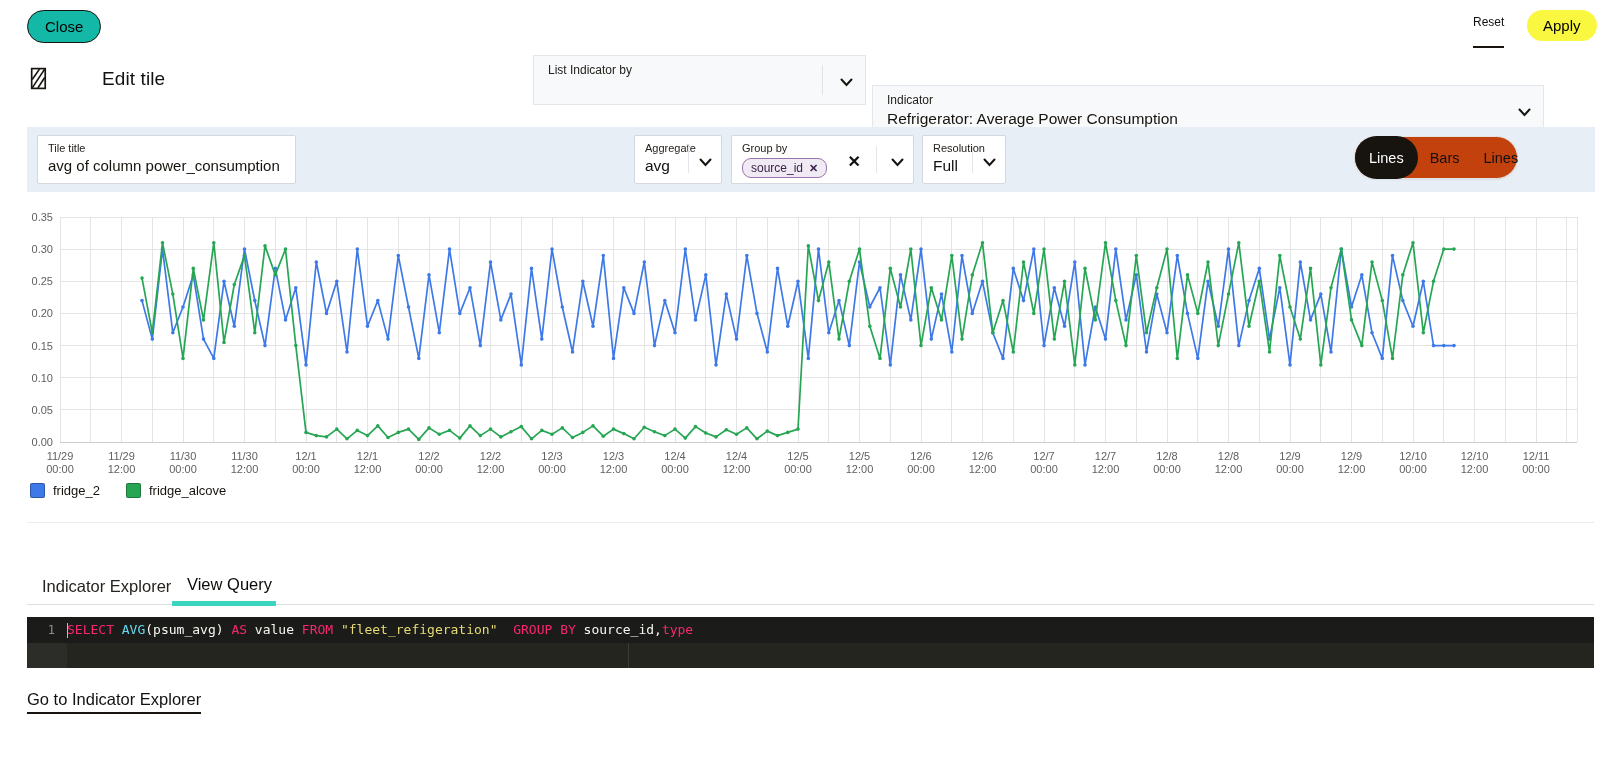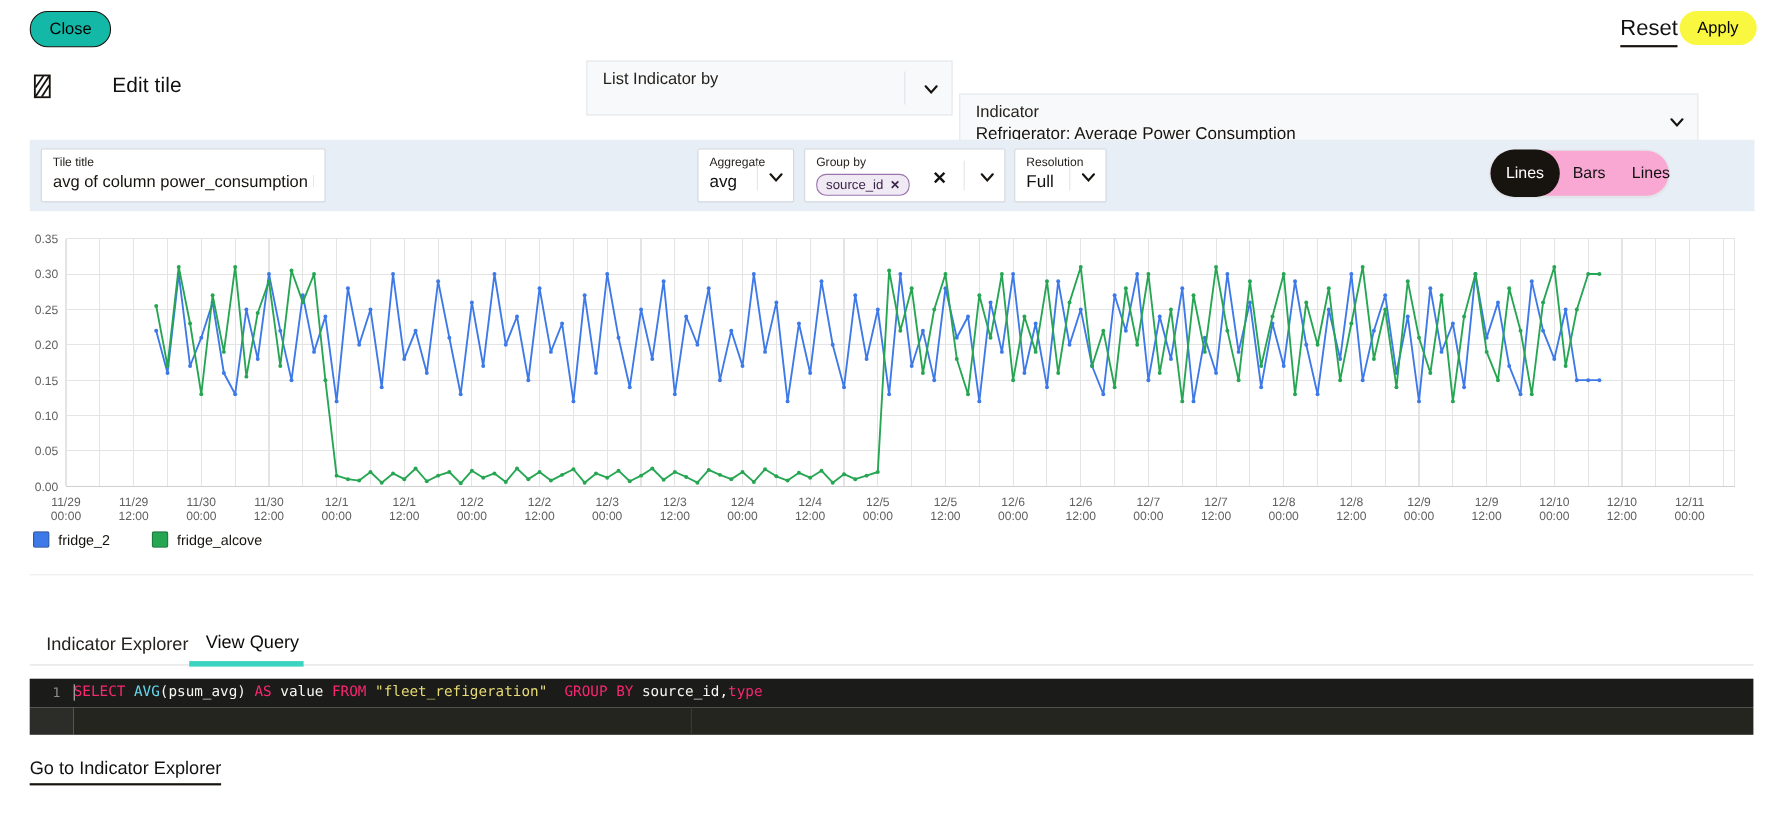--- a/index.html
+++ b/index.html
@@ -3,30 +3,30 @@
 <meta charset="utf-8">
 <style>
   * { margin:0; padding:0; box-sizing:border-box; }
   html,body { width:1621px; height:763px; background:#ffffff; overflow:hidden;
     font-family:"Liberation Sans", sans-serif; color:#111; }
   .abs { position:absolute; }
 
   
   .close-btn { left:27px; top:10px; height:33px; padding:0 17px; border:1.5px solid #17130e;
     border-radius:17px; background:#14b8a6; font-size:15px; display:flex; align-items:center; cursor:pointer; }
-  .reset-btn { left:1473px; top:15px; font-size:20px; border-bottom:2px solid #17130e; padding-bottom:3px; cursor:pointer; }
+  .reset-btn { left:1473px; top:15px; font-size:12px; border-bottom:2px solid #17130e; padding-bottom:17px; cursor:pointer; }
   .apply-btn { left:1527px; top:10px; height:31px; padding:0 16px; border:none; border-radius:16px;
     font-size:15px; display:flex; align-items:center; cursor:pointer; }
 
   .page-title-wrap { left:27px; top:66px; display:flex; align-items:center; gap:10px; }
   .page-title { font-size:19px; font-weight:500; letter-spacing:0.1px;margin-left:40px; }
 
   
   .selector { top:55px; height:50px; background:#f7f9fb; border:1px solid #e3e7ec; padding:7px 14px; cursor:pointer; }
-  .selector .lbl { font-size:15px; color:#26221d; }
+  .selector .lbl { font-size:12px; color:#26221d; }
   .selector .val { font-size:15.5px; color:#17130e; margin-top:3px; }
   .sel-1 { left:533px; width:333px; }
   .sel-2 { left:872px; width:672px;margin-top:30px; }
   .sel-chevron { position:absolute; right:12px; top:17px; }
   .sel-sep { position:absolute; right:42px; top:9px; bottom:9px; width:1px; background:#e0e3e8; }
 
   
   .band { left:27px; top:127px; width:1568px; height:65px; background:#e7eef5; }
   .field { position:absolute; top:8px; height:49px; background:#fff; border:1px solid #d3d8de; border-radius:2px; padding:6px 10px; }
   .field .lbl { font-size:11px; color:#26221d; }
@@ -37,29 +37,29 @@
   .agg-field .val, .res-field .val { font-size:15.5px; margin-top:3px; }
   .grp-field { left:704px; width:183px; cursor:pointer; }
   .res-field { left:895px; width:84px; cursor:pointer; }
   .field-sep { position:absolute; top:10px; bottom:10px; width:1px; background:#e2e5e9; }
   .chip { display:inline-flex; align-items:center; gap:6px; margin-top:4px; background:#efeaf3;
     border:1px solid #9b74ae; border-radius:9px; padding:2px 8px; font-size:12px; color:#3c2348; cursor:pointer; }
   .chip .chip-x { font-size:11px; font-weight:bold; cursor:pointer; }
   .clear-x { position:absolute; right:52px; top:16px; font-size:16px; font-weight:bold; cursor:pointer; }
   .fld-chevron { position:absolute; right:9px; top:17px; }
 
-  .toggle { position:absolute; left:1327px; top:9px; width:164px; height:43px; background:#f9a8d4;
+  .toggle { position:absolute; left:1327px; top:9px; width:164px; height:43px; background:#c2410c;
     border:1px solid #e4e4e4; border-radius:22px; display:flex; align-items:center;
     box-shadow:0 1px 2px rgba(0,0,0,0.06); }
   .toggle .opt { font-size:14.5px; padding:12px 12px; cursor:pointer; height:43px; display:flex; align-items:center; border-radius:22px; }
   .toggle .opt.sel { background:#17130e; color:#fff; padding:0 14px; }
 
   
   .chart-wrap { left:27px; top:208px; width:1560px; height:268px; }
-  .legend { left:30px; top:483px; display:flex; gap:38px; }
+  .legend { left:30px; top:483px; display:flex; gap:26px; }
   .legend-item { display:flex; align-items:center; gap:8px; font-size:13px; color:#17130e; }
   .legend-swatch { width:15px; height:15px; border-radius:2px; border:1px solid rgba(0,0,0,0.28); }
 
   .divider-a { left:27px; top:522px; width:1567px; height:1px; background:#ececec; }
 
   
   .tab-1 { left:42px; top:577px; font-size:16.5px; color:#26221d; cursor:pointer; }
   .tab-2 { left:187px; top:575px; font-size:16.5px; color:#0d0b08; cursor:pointer; }
   .tab-underline { left:172px; top:601px; width:104px; height:5px; background:#3ad4c0; z-index:2; }
   .tab-divider { left:27px; top:604px; width:1567px; height:1px; background:#dedede; }

